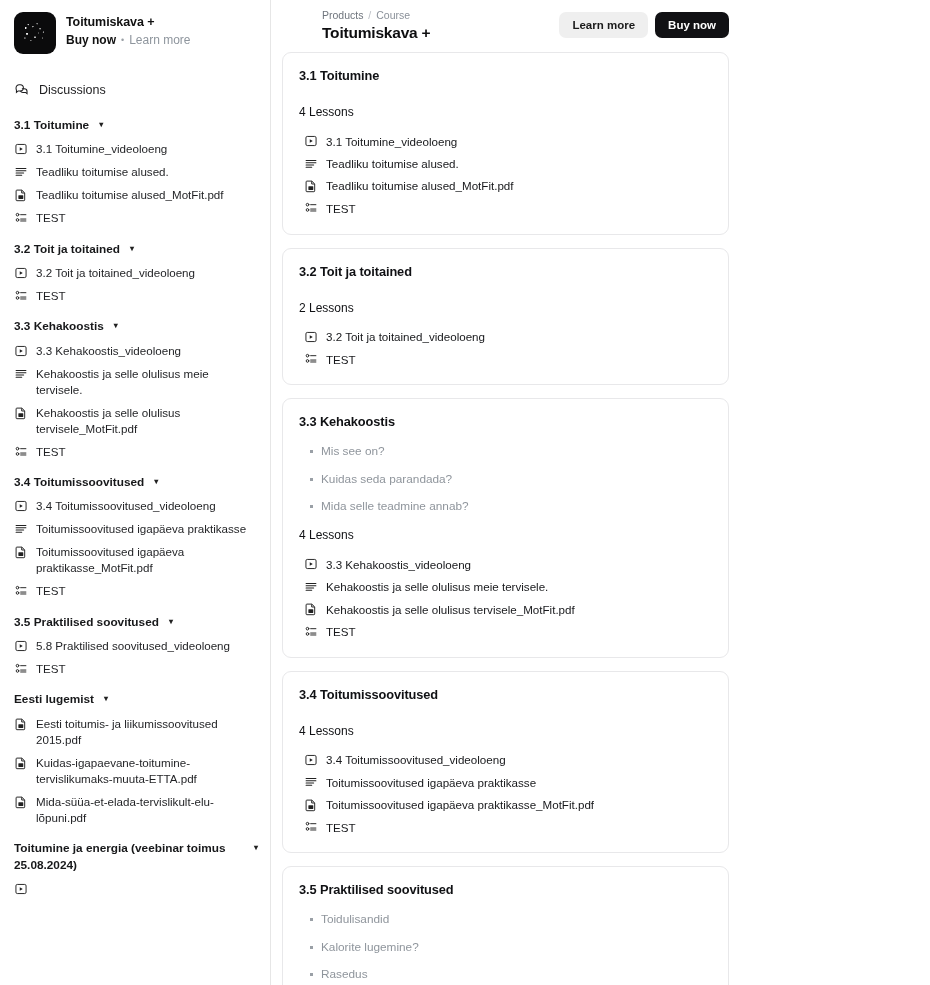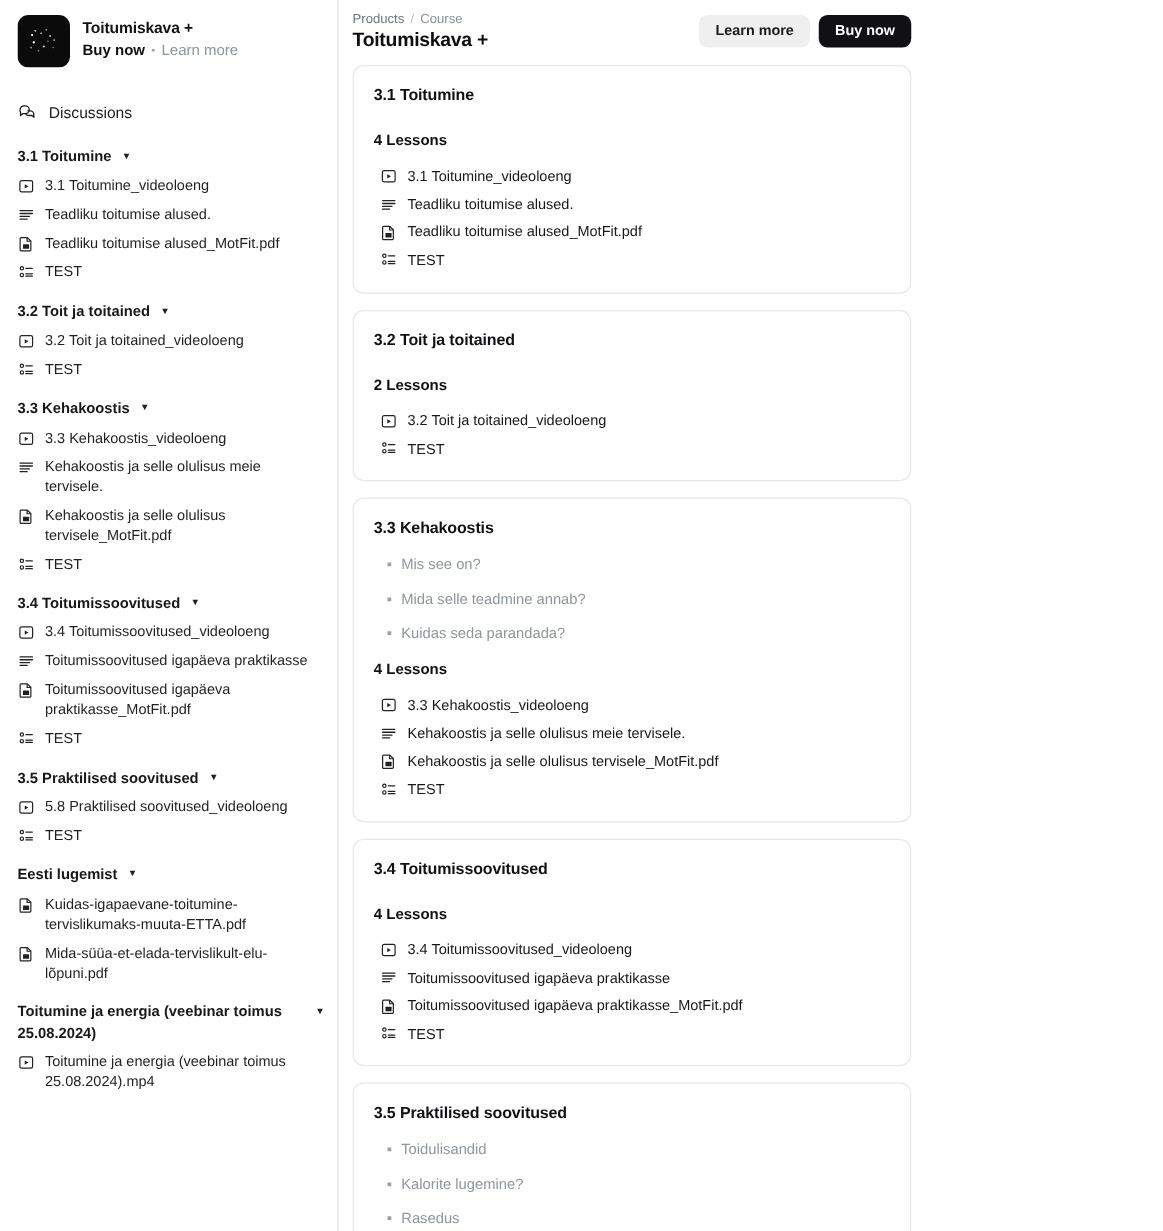--- a/index.html
+++ b/index.html
@@ -91,20 +91,21 @@
   .sb-item .ic { flex: 0 0 14px; padding-top: 1px; }
 
   
   .main {
     flex: 1; height: 985px; overflow: hidden;
     padding: 0 18px 0 11px;
   }
   .topbar {
     display: flex; align-items: flex-start; justify-content: space-between;
     padding: 9px 0 10px 0;
+    margin-left: 40px;
   }
   .crumb { font-size: 10.5px; color: #8a9099; }
   .crumb .sep { color: #b9bec4; margin: 0 2px; }
   .crumb .first { color: #6f757d; }
   .page-title {
     font-size: 15.5px; font-weight: bold; color: #0e0e10;
     margin-top: 3px; letter-spacing: -0.2px;
   }
   .actions { display: flex; gap: 7px; padding-top: 3px; }
   .btn {
@@ -137,21 +138,21 @@
     line-height: 1.3;
   }
   .bullets li:before {
     content: "";
     position: absolute;
     left: 11px; top: 6px;
     width: 3px; height: 3px;
     background: #9aa0a6;
   }
   .lessons-count {
-    font-size: 12px; font-weight: bold; color: #101114;
+    font-size: 12px; font-weight: normal; color: #101114;
     margin-top: 22px; margin-bottom: 11px;
   }
   .bullets + .lessons-count { margin-top: 14px; }
   .lesson-row {
     display: flex; align-items: center; gap: 8px;
     font-size: 11.6px; color: #17181b;
     padding: 4.2px 0 4.2px 5px;
   }
   .lesson-row .ic { flex: 0 0 14px; display: flex; }
   svg { display: block; }
@@ -376,20 +377,30 @@
             <span class="caret">▾</span>
           </div>
           <div class="sb-item">
             <span class="ic">
               <svg width="14" height="14" viewBox="0 0 16 16" fill="none" stroke="#222" stroke-width="1.1">
                 <path d="M3.3 2.4h5.6l3.3 3.2v8a.9.9 0 01-.9.9H3.3a.9.9 0 01-.9-.9V3.3a.9.9 0 01.9-.9z"></path>
                 <path d="M8.8 2.5v3.2h3.2"></path>
                 <rect x="5" y="8.4" width="5.6" height="4.1" rx="0.5" fill="#222" stroke="none"></rect>
               </svg>
             </span>
+            <span>Eesti toitumis- ja liikumissoovitused 2015.pdf</span>
+          </div>
+          <div class="sb-item">
+            <span class="ic">
+              <svg width="14" height="14" viewBox="0 0 16 16" fill="none" stroke="#222" stroke-width="1.1">
+                <path d="M3.3 2.4h5.6l3.3 3.2v8a.9.9 0 01-.9.9H3.3a.9.9 0 01-.9-.9V3.3a.9.9 0 01.9-.9z"></path>
+                <path d="M8.8 2.5v3.2h3.2"></path>
+                <rect x="5" y="8.4" width="5.6" height="4.1" rx="0.5" fill="#222" stroke="none"></rect>
+              </svg>
+            </span>
             <span>Kuidas-igapaevane-toitumine-tervislikumaks-muuta-ETTA.pdf</span>
           </div>
           <div class="sb-item">
             <span class="ic">
               <svg width="14" height="14" viewBox="0 0 16 16" fill="none" stroke="#222" stroke-width="1.1">
                 <path d="M3.3 2.4h5.6l3.3 3.2v8a.9.9 0 01-.9.9H3.3a.9.9 0 01-.9-.9V3.3a.9.9 0 01.9-.9z"></path>
                 <path d="M8.8 2.5v3.2h3.2"></path>
                 <rect x="5" y="8.4" width="5.6" height="4.1" rx="0.5" fill="#222" stroke="none"></rect>
               </svg>
             </span>
@@ -401,21 +412,20 @@
             <span>Toitumine ja energia (veebinar toimus 25.08.2024)</span>
             <span class="caret">▾</span>
           </div>
           <div class="sb-item">
             <span class="ic">
               <svg width="14" height="14" viewBox="0 0 16 16" fill="none" stroke="#222" stroke-width="1.1">
                 <rect x="2.2" y="2.8" width="11.6" height="10.4" rx="1.6"></rect>
                 <path d="M6.6 6.1l3.4 2-3.4 2z" fill="#222" stroke="none"></path>
               </svg>
             </span>
-            <span>Toitumine ja energia (veebinar toimus 25.08.2024).mp4</span>
           </div>
         </div>
       </div>
   </aside>
 
   <main class="main">
 
     <div class="topbar">
       <div>
         <div class="crumb">
@@ -495,22 +505,22 @@
                 <path d="M7.6 9.2h6M7.6 11.4h6"></path>
               </svg>
             </span>
             <span>TEST</span>
           </div>
         </div>
         <div class="card">
           <div class="card-title">3.3 Kehakoostis</div>
           <ul class="bullets">
             <li>Mis see on?</li>
+            <li>Kuidas seda parandada?</li>
             <li>Mida selle teadmine annab?</li>
-            <li>Kuidas seda parandada?</li>
           </ul>
           <div class="lessons-count">4 Lessons</div>
           <div class="lesson-row">
             <span class="ic">
               <svg width="14" height="14" viewBox="0 0 16 16" fill="none" stroke="#222" stroke-width="1.1">
                 <rect x="2.2" y="2.8" width="11.6" height="10.4" rx="1.6"></rect>
                 <path d="M6.6 6.1l3.4 2-3.4 2z" fill="#222" stroke="none"></path>
               </svg>
             </span>
             <span>3.3 Kehakoostis_videoloeng</span>

